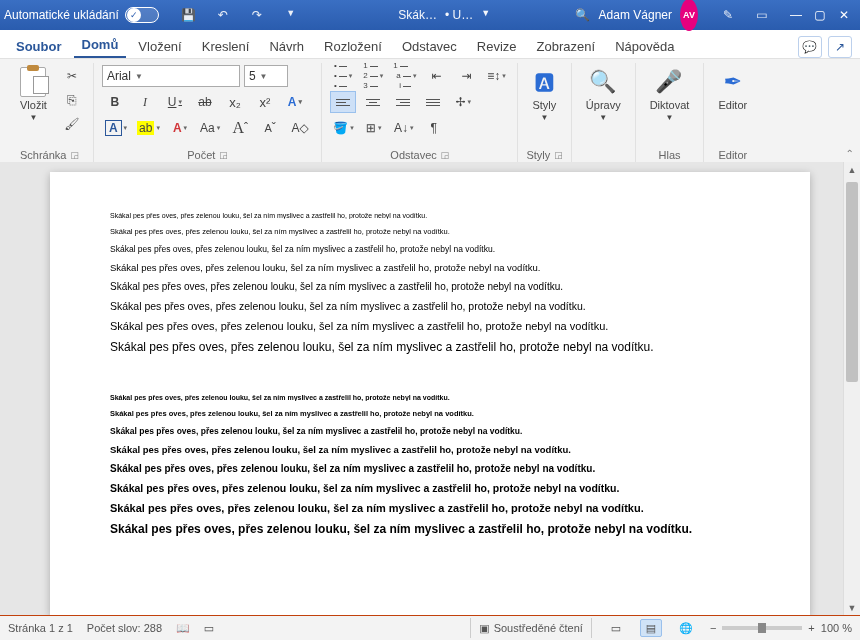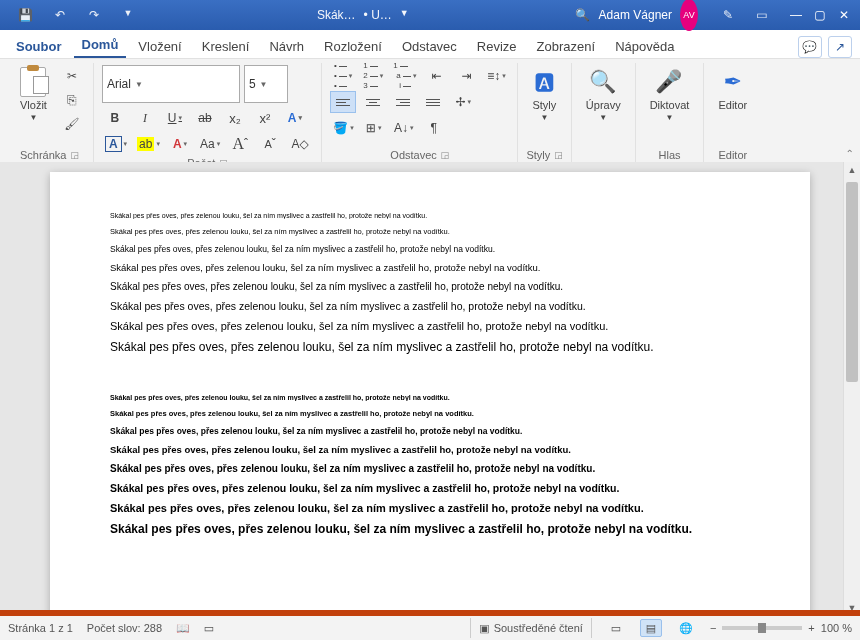--- a/index.html
+++ b/index.html
@@ -5,40 +5,40 @@
 html,body{margin:0;padding:0;font-family:"Segoe UI",Arial,sans-serif;font-size:12px;background:#fff;overflow:hidden;width:860px;height:640px}
 .titlebar{height:30px;background:linear-gradient(#3a6fc3,#2a5cae);color:#fff;display:flex;align-items:center;padding:0 4px;font-size:12px}
 .titlebar .autosave{display:flex;align-items:center;gap:6px;margin-right:8px}
 .toggle{width:32px;height:14px;border:1px solid #fff;border-radius:8px;position:relative;background:rgba(255,255,255,.15)}
 .toggle::after{content:"✓";position:absolute;left:1px;top:0;width:14px;height:14px;border-radius:50%;background:#fff;color:#2a5cae;font-size:9px;line-height:14px;text-align:center}
 .tb-icons{display:flex;gap:10px;margin:0 10px;opacity:.9}
 .tb-icons span,.sys-btn{width:24px;text-align:center}
 .doc-title{flex:1;display:flex;justify-content:center;gap:8px;opacity:.95;overflow:hidden}
 .doc-title span{white-space:nowrap}
 .user{display:flex;align-items:center;gap:8px;margin:0 8px}
-.avatar{width:18px;height:32px;border-radius:50%;background:#e6007e;font-size:9px;display:flex;align-items:center;justify-content:center;font-weight:normal}
+.avatar{width:18px;height:32px;border-radius:50%;background:#e6007e;font-size:9px;display:flex;align-items:center;justify-content:center;font-weight:bold}
 .sys{display:flex}
 .sys-btn{height:30px;line-height:30px;cursor:default}
 .menubar{height:28px;background:#fff;display:flex;align-items:flex-end;padding:0 8px;gap:4px;font-size:13px;color:#2b579a;border-bottom:1px solid #e1e1e1}
 .menu-item{padding:4px 8px;color:#444}
 .menu-item.file{color:#2b579a;font-weight:600}
 .menu-item.active{color:#2b579a;border-bottom:2px solid #2b579a;font-weight:700}
 .menu-right{margin-left:auto;display:flex;gap:6px}
 .menu-right .box{width:22px;height:20px;border:1px solid #bcd0ec;border-radius:3px;display:flex;align-items:center;justify-content:center;color:#2b579a;font-size:12px}
 .ribbon{height:100px;background:#f3f3f3;border-bottom:1px solid #d0d0d0;display:flex;padding:4px 6px 0;gap:0;position:relative}
 .group{display:flex;flex-direction:column;padding:0 8px;border-right:1px solid #e1e1e1}
 .group:last-of-type{border-right:none}
 .group-body{flex:1;display:flex;align-items:flex-start;gap:6px;padding-top:2px}
 .group-label{font-size:11px;color:#666;text-align:center;padding:2px 0;display:flex;justify-content:center;align-items:center;gap:4px}
 .group-label .launcher{font-size:9px;color:#888}
 .vstack{display:flex;flex-direction:column;gap:2px}
 .row{display:flex;gap:4px;align-items:center}
 .btn{min-width:20px;height:20px;display:flex;align-items:center;justify-content:center;font-size:12px;color:#444;border:1px solid transparent;padding:0 2px;position:relative}
 .dd::after{content:"▾";font-size:7px;margin-left:2px;color:#666}
-.combo{height:20px;border:1px solid #ababab;background:#fff;display:flex;align-items:center;padding:8px 4px;font-size:12px;color:#333}
+.combo{height:20px;border:1px solid #ababab;background:#fff;display:flex;align-items:center;padding:0 4px;font-size:12px;color:#333}
 .combo .arrow{font-size:8px;margin-left:4px;color:#666}
 .bigbtn{display:flex;flex-direction:column;align-items:center;justify-content:flex-start;padding:2px 6px;gap:2px;font-size:11px;color:#444;height:72px}
 .bigbtn .ico{font-size:22px;height:30px;display:flex;align-items:center}
 .paste-ico{width:24px;height:28px;background:#fff;border:1px solid #aaa;border-radius:2px;position:relative}
 .paste-ico::before{content:"";position:absolute;top:-3px;left:6px;width:12px;height:6px;background:#c08a3e;border-radius:2px}
 .paste-ico::after{content:"";position:absolute;bottom:2px;right:-4px;width:14px;height:16px;background:#fff;border:1px solid #999}
 .bold{font-weight:bold}
 .ital{font-style:italic;font-family:serif}
 .und{text-decoration:underline}
 .strike{text-decoration:line-through}
@@ -58,34 +58,38 @@
 .pressed{background:#cde0f7;border:1px solid #9ac0ec}
 .canvas{position:absolute;top:162px;bottom:24px;left:0;right:0;background:#e6e6e6;display:flex;justify-content:center;overflow:hidden}
 .page{width:760px;background:#fff;margin-top:10px;box-shadow:0 2px 8px rgba(0,0,0,.25);padding:40px 60px 20px;box-sizing:border-box;position:relative}
 .scroll{position:absolute;right:0;top:0;bottom:0;width:16px;background:#f0f0f0;border-left:1px solid #ddd}
 .scroll .thumb{position:absolute;left:2px;right:2px;top:20px;height:200px;background:#c1c1c1;border-radius:2px}
 .scroll .arr{position:absolute;left:0;right:0;height:16px;text-align:center;font-size:9px;color:#666;line-height:16px}
 .scroll .arr.up{top:0}
 .scroll .arr.dn{bottom:0}
 .para{color:#000;margin-bottom:8px;white-space:nowrap;overflow:hidden}
 .block2{margin-top:40px}
-.statusbar{position:absolute;bottom:0;left:0;right:0;height:24px;background:#f3f3f3;border-top:6px solid #c2410c;display:flex;align-items:center;padding:0 8px;font-size:11px;color:#555;gap:14px}
+.statusbar{position:absolute;bottom:0;left:0;right:0;height:24px;background:#f3f3f3;border-top:1px solid #c2410c;display:flex;align-items:center;padding:0 8px;font-size:11px;color:#555;gap:14px}
 .statusbar .sep{flex:1}
 .view-btn{width:20px;height:16px;display:flex;align-items:center;justify-content:center;font-size:11px;color:#555}
 .view-btn.active{background:#d0e3f7;border:1px solid #9ac0ec;border-radius:2px}
 .zoom{display:flex;align-items:center;gap:6px}
 .zoom-track{width:80px;height:4px;background:#ccc;position:relative}
 .zoom-track::after{content:"";position:absolute;left:50%;top:-3px;width:8px;height:10px;background:#888;transform:translateX(-50%)}
 .collapse-caret{position:absolute;right:6px;bottom:4px;font-size:10px;color:#777}
 .focus-btn{display:flex;align-items:center;gap:4px;border-left:1px solid #ccc;border-right:1px solid #ccc;padding:0 8px;height:20px}
 </style>
 </head>
 <body>
 
 <div class="titlebar">
+  <div class="autosave">
+    <span>Automatické ukládání</span>
+    <span class="toggle"></span>
+  </div>
   <div class="tb-icons">
     <span>💾</span>
     <span>↶</span>
     <span>↷</span>
     <span style="font-size:9px">▼</span>
   </div>
   <div class="doc-title">
     <span>Skák…</span>
     <span>• U…</span>
     <span style="font-size:9px">▼</span>

